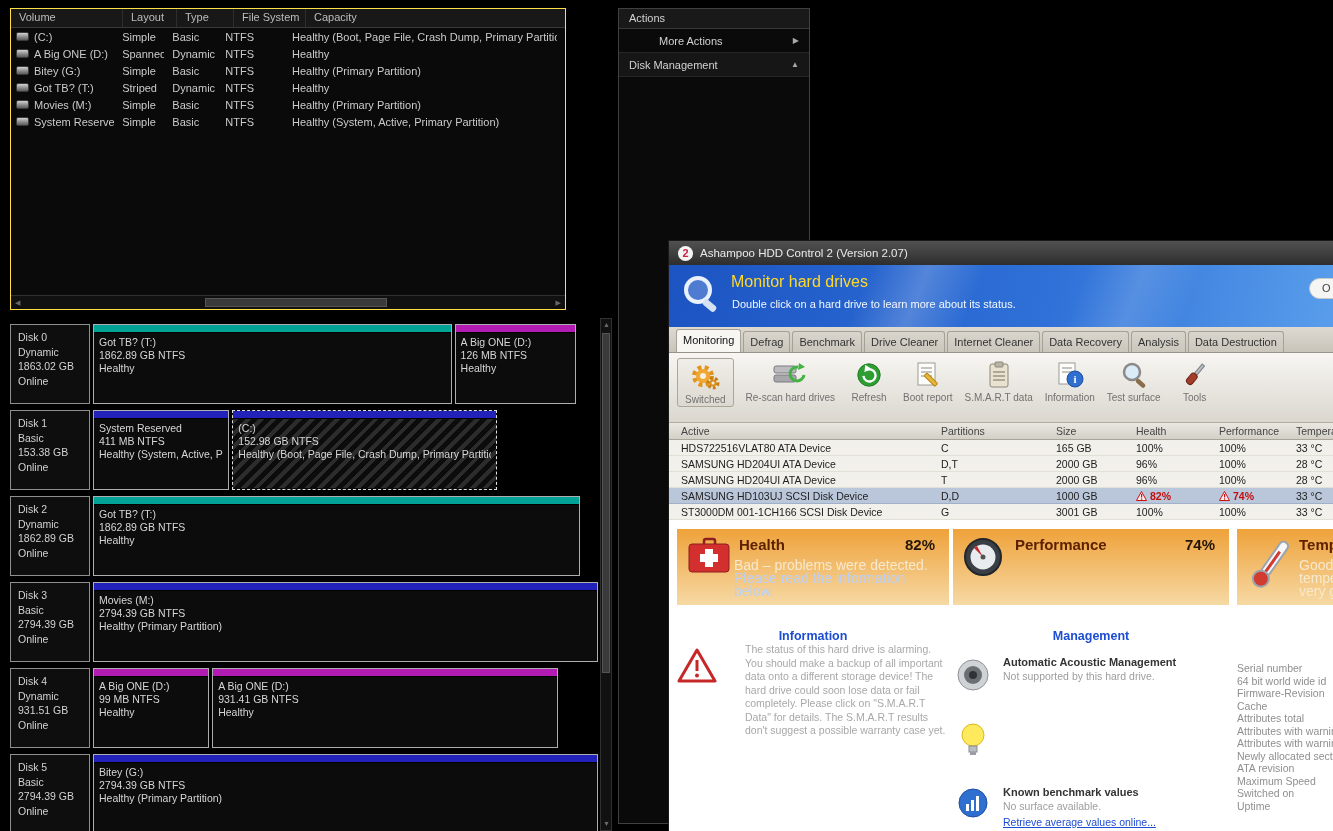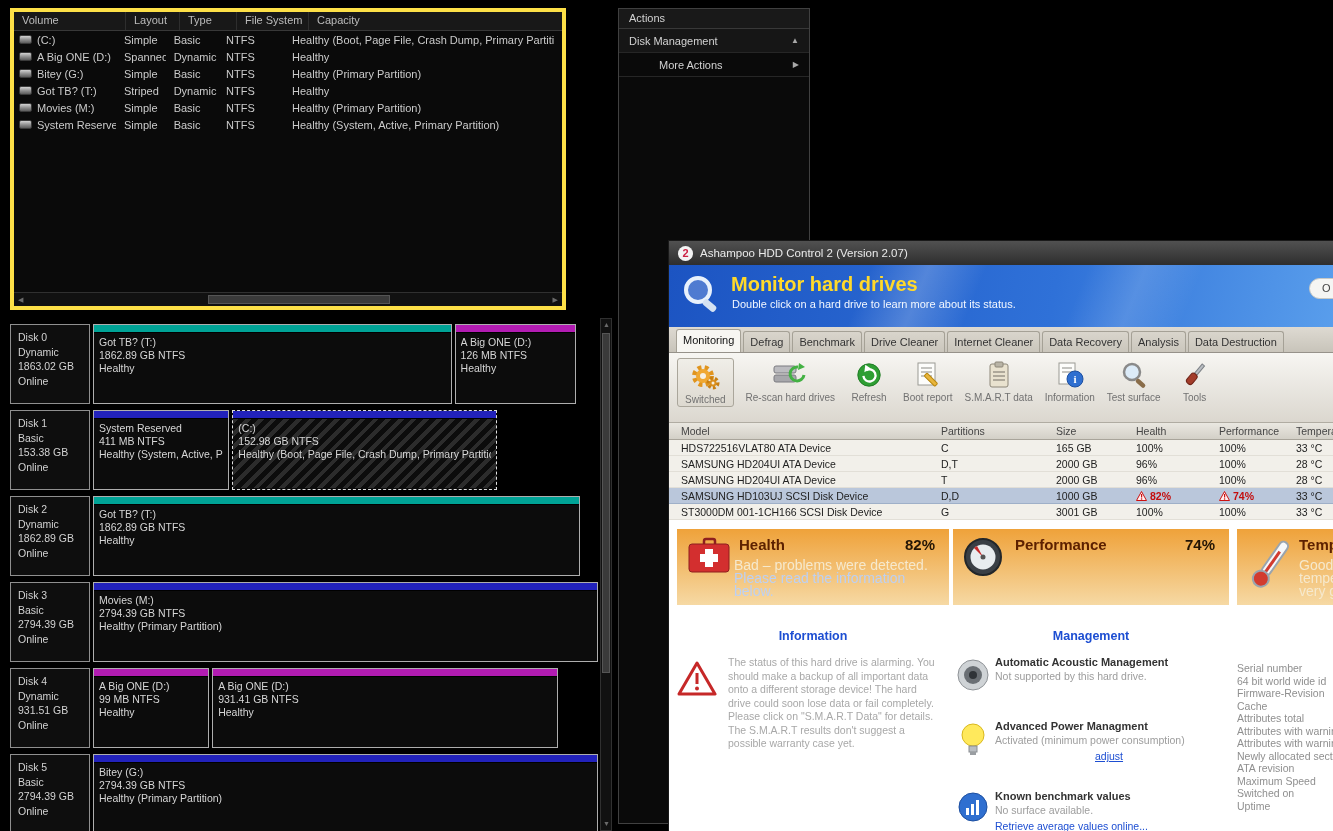--- a/index.html
+++ b/index.html
@@ -1,20 +1,20 @@
 <!DOCTYPE html>
 <html><head>
 <meta charset="utf-8">
 <style>
   *{margin:0;padding:0;box-sizing:border-box}
   html,body{width:1333px;height:831px}
   body{background:#000;overflow:hidden;position:relative;font-family:"Liberation Sans",sans-serif}
 
   
-  #vol-panel{position:absolute;left:10px;top:8px;width:556px;height:302px;background:#0a0a0a;border:4px solid #fde047;overflow:hidden}
+  #vol-panel{position:absolute;left:10px;top:8px;width:556px;height:302px;background:#0a0a0a;border:1px solid #fde047;overflow:hidden}
   .vl-header{display:flex;height:19px;background:#181818;border-bottom:1px solid #383838;color:#bcbcbc;font-size:11px}
   .vl-header>div{padding:2px 0 0 8px;border-right:1px solid #2e2e2e;white-space:nowrap;overflow:hidden}
   .cw-vol{width:112px}.cw-layout{width:54px}.cw-type{width:57px}.cw-fs{width:72px}.cw-status{width:297px}.cw-cap{flex:1;border-right:none!important}
   .vl-row{display:flex;height:17px;align-items:center;color:#cbcbcb;font-size:11px}
   .vl-row>div{white-space:nowrap;overflow:hidden;padding-left:8px}
   .vl-row .cw-vol{display:flex;align-items:center;gap:5px;padding-left:5px}
   .drive-ico{width:13px;height:9px;border-radius:2px;background:linear-gradient(180deg,#d2d2d2 0%,#8d8d8d 55%,#5c5c5c 100%);border:1px solid #3a3a3a;flex:0 0 auto}
   .vl-scroll{position:absolute;left:0;right:0;bottom:0;height:14px;background:#111;border-top:1px solid #303030}
   .vl-scroll .sb-arrow{position:absolute;top:3px;color:#6a6a6a;font-size:7px;line-height:8px}
   .arrow-l{left:4px}.arrow-r{right:4px}
@@ -48,21 +48,21 @@
   .ds-arrow{position:absolute;left:2px;color:#6a6a6a;font-size:7px;line-height:8px}
   .ds-up{top:2px}.ds-down{bottom:2px}
 
   
   #hdd{position:absolute;left:668px;top:240px;width:700px;height:600px;background:#ece9e3;border:1px solid #1a1a1a;border-right:none}
   .hdd-title{height:24px;background:linear-gradient(180deg,#515151,#2e2e2e);display:flex;align-items:center;gap:7px;padding:0 9px;color:#eaeaea;font-size:11.5px}
   .app-icon{width:15px;height:15px;border-radius:50%;background:#f4f4f4;color:#cc2244;font-weight:bold;font-size:11px;line-height:15px;text-align:center;flex:0 0 auto}
   .hdd-banner{height:62px;background:linear-gradient(100deg,#1c54c2,#2f71d8 55%,#5ea3ee);position:relative;overflow:hidden}
   .hdd-banner::after{content:"";position:absolute;inset:0;background:linear-gradient(112deg,transparent 28%,rgba(255,255,255,.20) 36%,transparent 44%,transparent 58%,rgba(255,255,255,.14) 66%,transparent 74%)}
   .banner-mag{position:absolute;left:10px;top:7px;z-index:1}
-  .banner-title{position:absolute;left:62px;top:8px;font-size:20px;font-weight:bold;color:#ffd92a;z-index:1}
+  .banner-title{position:absolute;left:62px;top:8px;font-size:16px;font-weight:normal;color:#ffd92a;z-index:1}
   .banner-sub{position:absolute;left:63px;top:33px;font-size:11px;color:#f2f7ff;z-index:1}
   .banner-btn{position:absolute;left:640px;top:13px;height:21px;padding:3px 12px;background:#f5f5f3;border:1px solid #c9c9c4;border-radius:11px;font-size:11px;color:#444;z-index:1}
   .hdd-tabs{height:26px;background:linear-gradient(180deg,#dedad2,#c8c4ba);border-bottom:1px solid #96928a;display:flex;align-items:flex-end;padding:0 0 0 7px;gap:2px;font-size:11px;color:#333}
   .tab{height:21px;padding:4px 6px 0;border:1px solid #a5a196;border-bottom:none;border-radius:3px 3px 0 0;background:linear-gradient(180deg,#d9d5cc,#cac6bc);white-space:nowrap}
   .tab.active{background:#f7f6f2;height:23px;color:#111}
   .hdd-toolbar{height:70px;background:linear-gradient(180deg,#f7f6f2,#dbd7cf);border-bottom:1px solid #b0aca2;display:flex;align-items:flex-start;gap:12px;padding:5px 8px 0}
   .tool{display:flex;flex-direction:column;align-items:center;color:#717171;font-size:10px;min-width:44px}
   .tool .ticon{height:34px;display:flex;align-items:center;justify-content:center}
   .tool.boxed{border:1px solid #aaa69b;border-radius:3px;background:linear-gradient(180deg,#f0eee8,#ddd9d0);padding:1px 7px}
   .hdd-table-head{display:flex;height:17px;background:linear-gradient(180deg,#eae8e1,#d3d0c7);border-bottom:1px solid #a8a49a;font-size:10.5px;color:#454545}
@@ -78,25 +78,25 @@
   .pcol2{left:284px;width:276px}
   .pcol3{left:568px;width:272px}
   .phead{height:76px;background:linear-gradient(180deg,#efa23a,#f6d9a4);position:relative}
   .ptitle{position:absolute;left:62px;top:7px;font-size:15px;font-weight:bold;color:#5d2100}
   .pvalue{position:absolute;right:14px;top:7px;font-size:15px;font-weight:bold;color:#241505}
   .pdesc{position:absolute;left:57px;top:30px;width:198px;font-size:14px;line-height:13px;color:#f6e9cd}
   .pdesc .dlink{color:#bcd0f4}
   .picon{position:absolute;left:8px;top:6px}
   .pcol3 .pdesc{left:62px;width:120px}
   .pheading{margin-top:24px;text-align:center;color:#1d4ed2;font-weight:bold;font-size:12.5px}
-  .inforow{display:flex;gap:7px;margin-top:13px}
+  .inforow{display:flex;gap:24px;}
   .info-icon{flex:0 0 44px;padding-top:4px}
   .info-body{font-size:10.5px;color:#a8a8a8;line-height:13.5px;width:214px}
   .mitems{margin-top:13px}
-  .mitem{display:flex;gap:2px;margin-bottom:26px}
+  .mitem{display:flex;gap:10px;margin-bottom:26px}
   .micon{flex:0 0 40px;display:flex;justify-content:center}
   .mtitle{font-size:11px;font-weight:bold;color:#333}
   .mdesc{font-size:10.5px;color:#9d9d9d;margin-top:2px}
   .mlink{display:inline-block;font-size:10.5px;color:#1d4ed2;text-decoration:underline;margin-top:3px}
   .mlink.adjust{margin-left:100px}
   .dlist{margin-top:57px;font-size:10.5px;color:#8f8f8f;line-height:12.5px;list-style:none}
 </style>
 </head>
 <body>
 
@@ -178,27 +178,27 @@
 
   <div class="vl-scroll">
     <span class="sb-arrow arrow-l">◀</span>
     <div class="vl-thumb"></div>
     <span class="sb-arrow arrow-r">▶</span>
   </div>
 </div>
 
 <div id="actions-panel">
   <div class="ap-title">Actions</div>
+  <div class="ap-item ap-more">
+    <span class="lbl">More Actions</span>
+    <span class="chev">▶</span>
+  </div>
   <div class="ap-item ap-dm">
     <span class="lbl">Disk Management</span>
     <span class="chev">▲</span>
-  </div>
-  <div class="ap-item ap-more">
-    <span class="lbl">More Actions</span>
-    <span class="chev">▶</span>
   </div>
 </div>
 
 <div id="disks-area">
 
   <div class="disk">
     <div class="disk-label">
       <div>Disk 0</div>
       <div>Dynamic</div>
       <div>1863.02 GB</div>
@@ -457,21 +457,21 @@
             <rect x="13.5" y="2" width="3" height="12" fill="#b9bdc2" stroke="#7e8287"></rect>
             <rect x="11.5" y="14" width="7" height="12" rx="3" fill="#a33c2a" stroke="#6f2418"></rect>
           </g>
         </svg>
       </span>
       <span>Tools</span>
     </div>
   </div>
 
   <div class="hdd-table-head">
-    <div class="hc-model">Model</div>
+    <div class="hc-model">Active</div>
     <div class="hc-part">Partitions</div>
     <div class="hc-size">Size</div>
     <div class="hc-health">Health</div>
     <div class="hc-perf">Performance</div>
     <div class="hc-temp">Temperature</div>
   </div>
 
   <div>
     <div class="ht-row">
       <div class="hc-model">HDS722516VLAT80 ATA Device</div>
@@ -583,25 +583,20 @@
           </div>
         </div>
         <div class="mitem">
           <span class="micon">
             <svg width="34" height="40" viewBox="0 0 34 40">
               <circle cx="17" cy="15" r="11" fill="#ffe95c" stroke="#d9b81e"></circle>
               <rect x="13" y="26" width="8" height="6" fill="#b9bdc2" stroke="#8a8e92"></rect>
               <rect x="14" y="32" width="6" height="3" fill="#9a9ea2"></rect>
             </svg>
           </span>
-          <div class="mtext">
-            <div class="mtitle">Advanced Power Managment</div>
-            <div class="mdesc">Activated (minimum power consumption)</div>
-            <span class="mlink adjust">adjust</span>
-          </div>
         </div>
         <div class="mitem">
           <span class="micon">
             <svg width="34" height="34" viewBox="0 0 34 34">
               <circle cx="17" cy="17" r="14" fill="#2f6fd0" stroke="#1d4fa0"></circle>
               <rect x="10" y="18" width="3" height="7" fill="#fff"></rect>
               <rect x="15" y="14" width="3" height="11" fill="#fff"></rect>
               <rect x="20" y="10" width="3" height="15" fill="#fff"></rect>
             </svg>
           </span>

